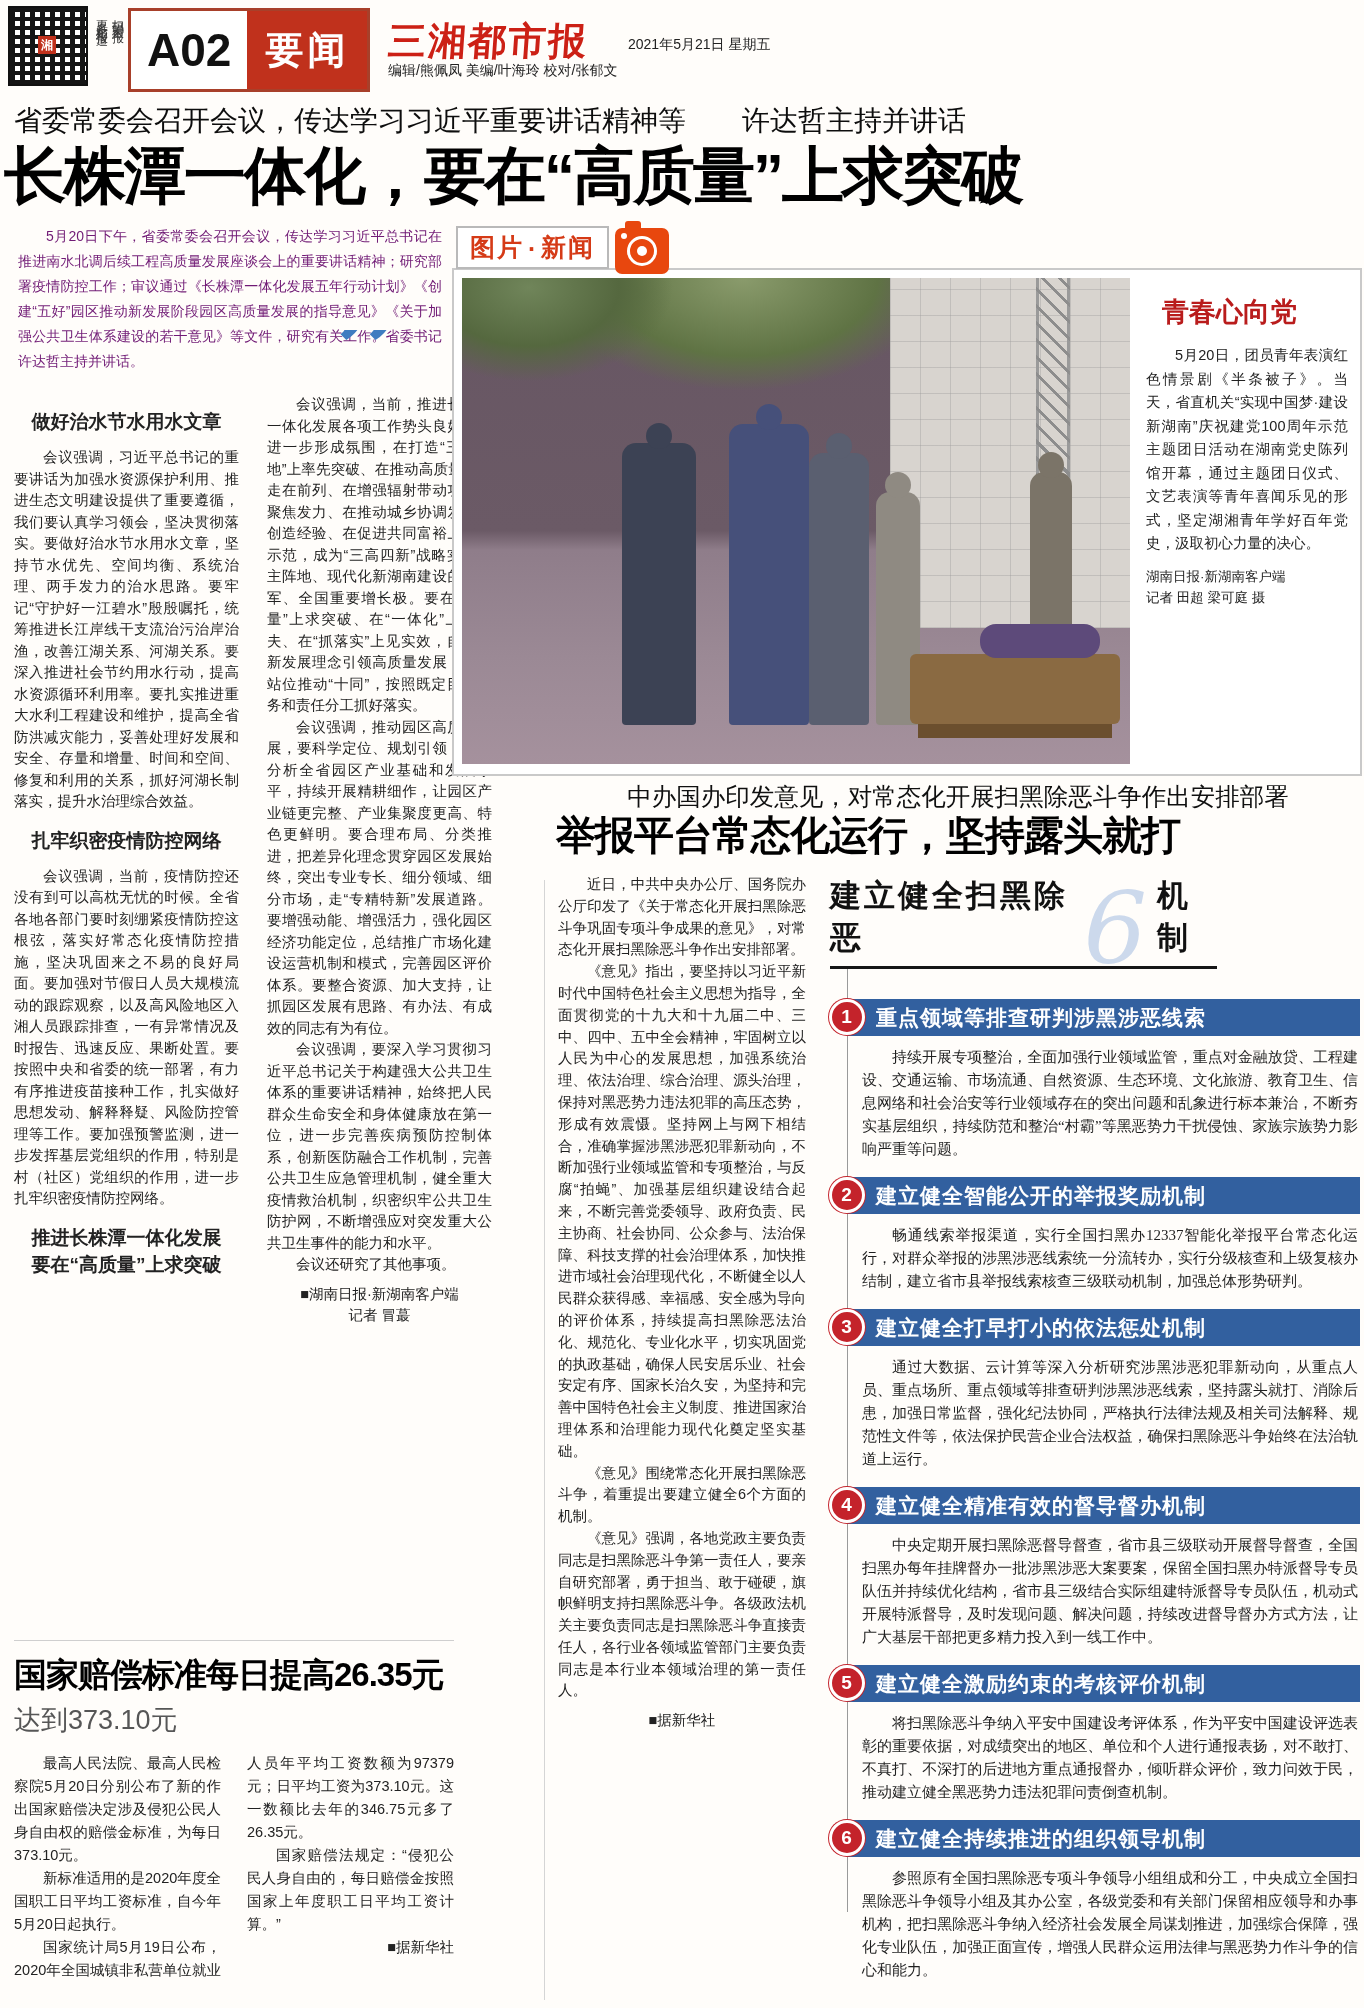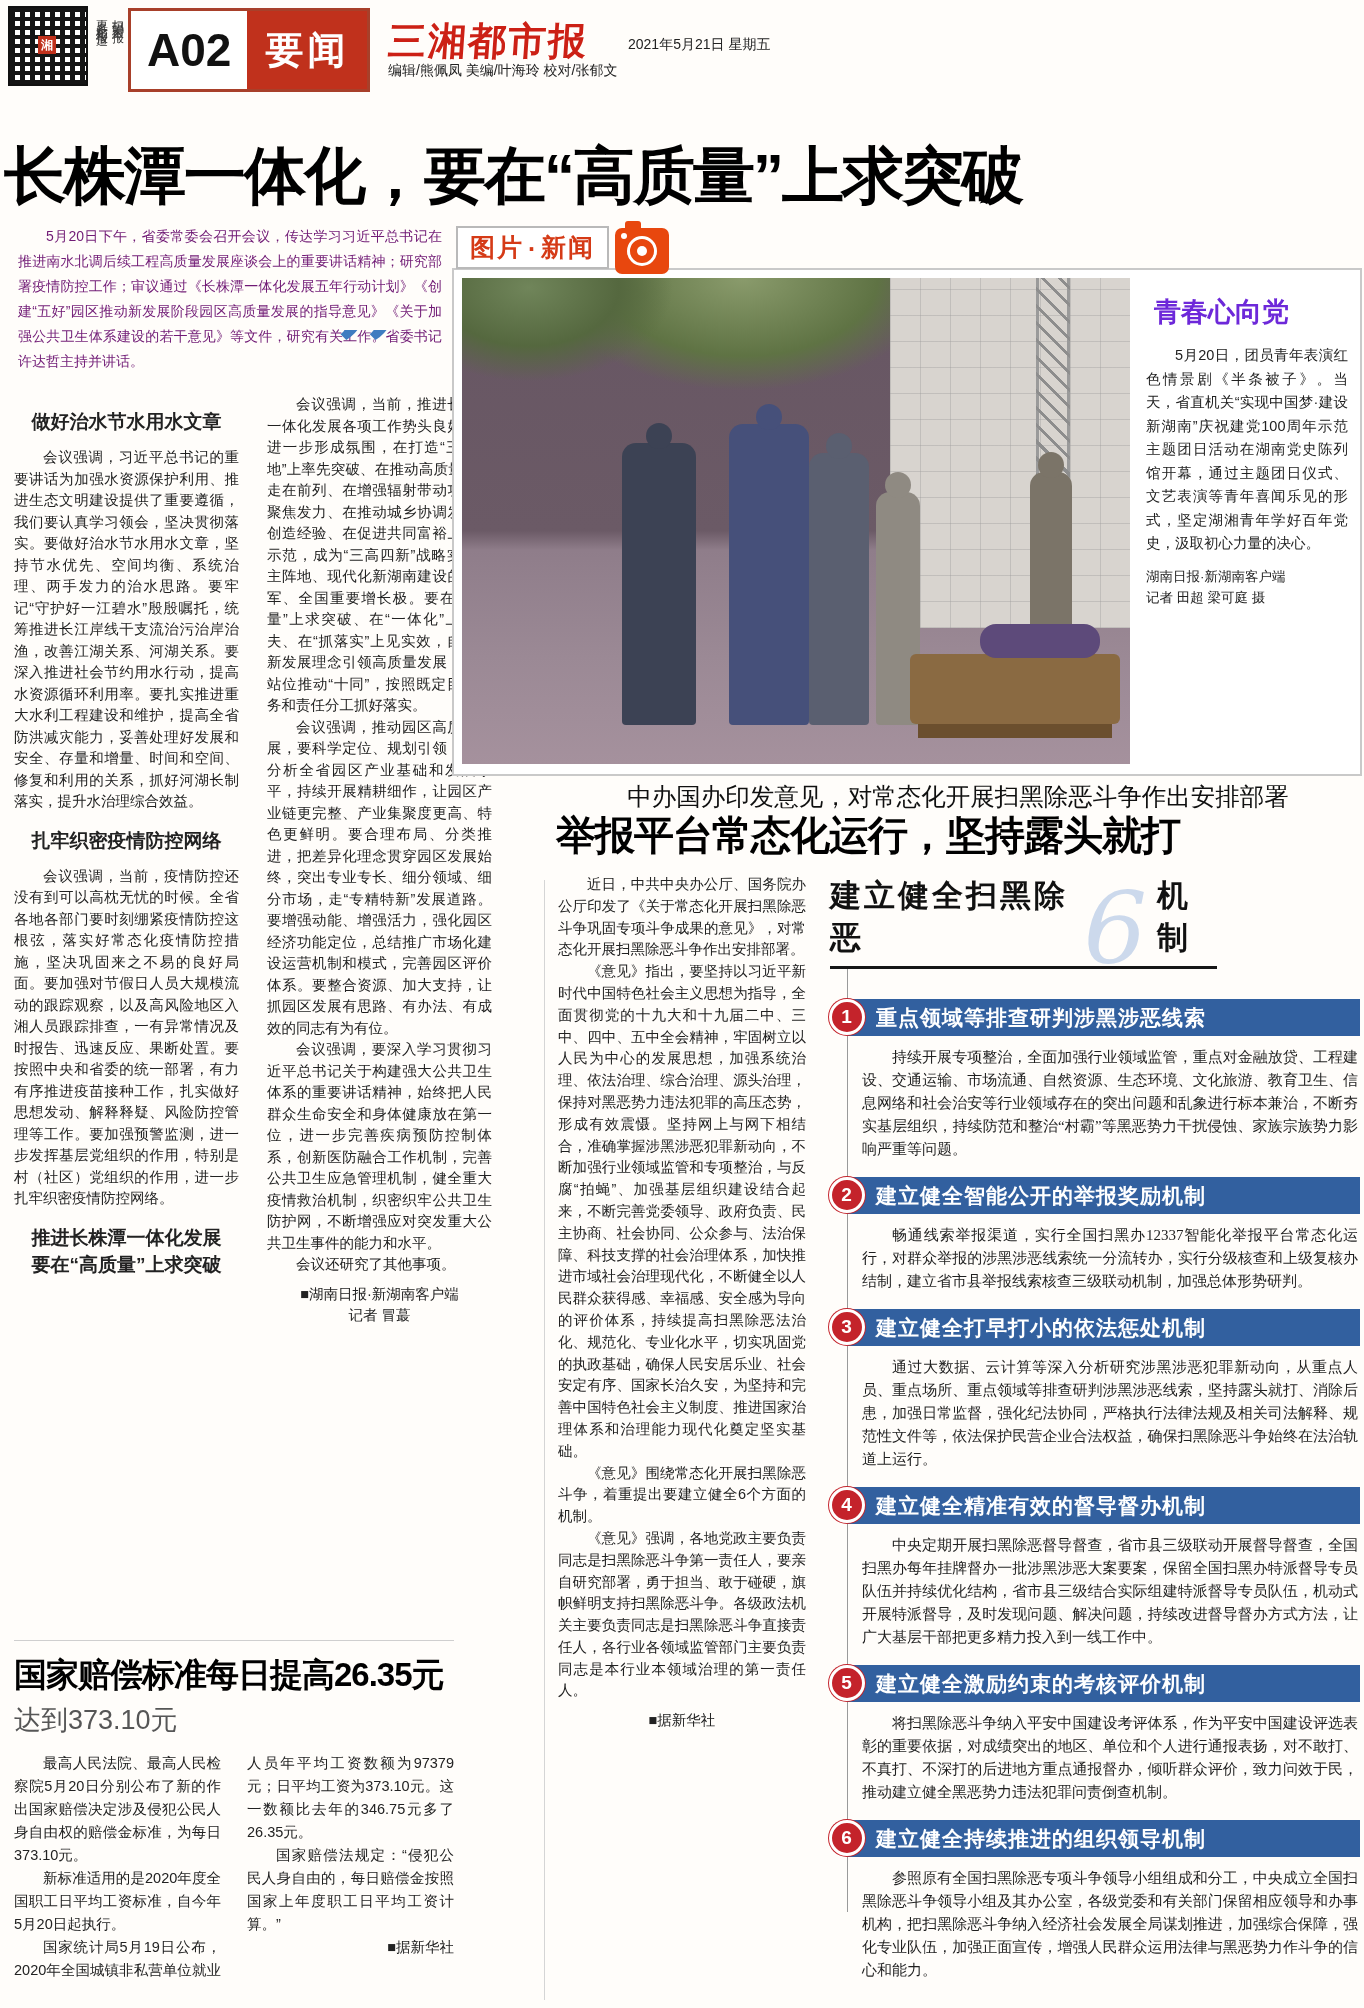--- a/index.html
+++ b/index.html
@@ -70,21 +70,21 @@
       background:repeating-linear-gradient(45deg,#8d8d8d 0 3px,transparent 3px 12px),
                  linear-gradient(90deg,#9a9a9a 0 3px,transparent 3px),
                  linear-gradient(-90deg,#9a9a9a 0 3px,transparent 3px);}
   .fig{position:absolute;border-radius:14px 14px 4px 4px;}
   .fig::before{content:"";position:absolute;left:50%;top:-20px;transform:translateX(-50%);
       width:26px;height:26px;border-radius:50%;background:inherit;}
   .bench{position:absolute;right:10px;bottom:40px;width:210px;height:70px;background:#8a6a42;
       border-radius:6px;box-shadow:0 22px 0 -8px #6b4f2e;}
   .bedroll{position:absolute;right:30px;bottom:106px;width:120px;height:34px;background:#5d4a7a;border-radius:16px;}
   .photo-caption{position:absolute;left:692px;top:8px;width:202px;height:486px;color:#222;}
-  .pc-title{font-size:27px;font-weight:900;margin:16px 8px 14px;color:#6d28d9;}
+  .pc-title{font-size:27px;font-weight:900;margin:16px 16px 14px;color:#b91c1c;}
   .pc-body{font-size:14.5px;line-height:23.5px;text-align:justify;text-indent:2em;margin:0;}
   .pc-credit{font-size:13.5px;line-height:21px;margin-top:10px;white-space:pre-line;color:#222;}
   
   .sh-kicker{position:absolute;left:556px;top:780px;width:804px;text-align:center;font-size:24.5px;color:#101010;}
   .sh-headline{position:absolute;left:556px;top:808px;font-size:40px;font-weight:900;letter-spacing:-1px;color:#000;}
   .sh-body{position:absolute;left:558px;top:874px;width:248px;height:1124px;font-size:14.5px;
       line-height:21.8px;text-align:justify;color:#222;overflow:hidden;}
   .sh-body p{margin:0;text-indent:2em;}
   
   .mech{position:absolute;left:830px;top:880px;width:530px;height:1122px;}
@@ -123,20 +123,21 @@
 更多精彩报道</div>
   <div class="chevron"></div>
   <div class="pagebox">
     <div class="pnum">A02</div>
     <div class="sect">要闻</div>
   </div>
   <div class="masthead">三湘都市报</div>
   <div class="hdr-date">2021年5月21日  星期五</div>
   <div class="hdr-staff">编辑/熊佩凤  美编/叶海玲  校对/张郁文</div>
 
+  <div class="kicker">省委常委会召开会议，传达学习习近平重要讲话精神等　　许达哲主持并讲话</div>
   <div class="headline">长株潭一体化，要在“高质量”上求突破</div>
 
   <div class="intro">
     <p>5月20日下午，省委常委会召开会议，传达学习习近平总书记在推进南水北调后续工程高质量发展座谈会上的重要讲话精神；研究部署疫情防控工作；审议通过《长株潭一体化发展五年行动计划》《创建“五好”园区推动新发展阶段园区高质量发展的指导意见》《关于加强公共卫生体系建设的若干意见》等文件，研究有关工作。省委书记许达哲主持并讲话。</p>
   </div>
   <div class="quote-mark">”</div>
 
   <div class="left-articles">
     <div class="sec-head">做好治水节水用水文章</div>
     <p>会议强调，习近平总书记的重要讲话为加强水资源保护利用、推进生态文明建设提供了重要遵循，我们要认真学习领会，坚决贯彻落实。要做好治水节水用水文章，坚持节水优先、空间均衡、系统治理、两手发力的治水思路。要牢记“守护好一江碧水”殷殷嘱托，统筹推进长江岸线干支流治污治岸治渔，改善江湖关系、河湖关系。要深入推进社会节约用水行动，提高水资源循环利用率。要扎实推进重大水利工程建设和维护，提高全省防洪减灾能力，妥善处理好发展和安全、存量和增量、时间和空间、修复和利用的关系，抓好河湖长制落实，提升水治理综合效益。</p>

